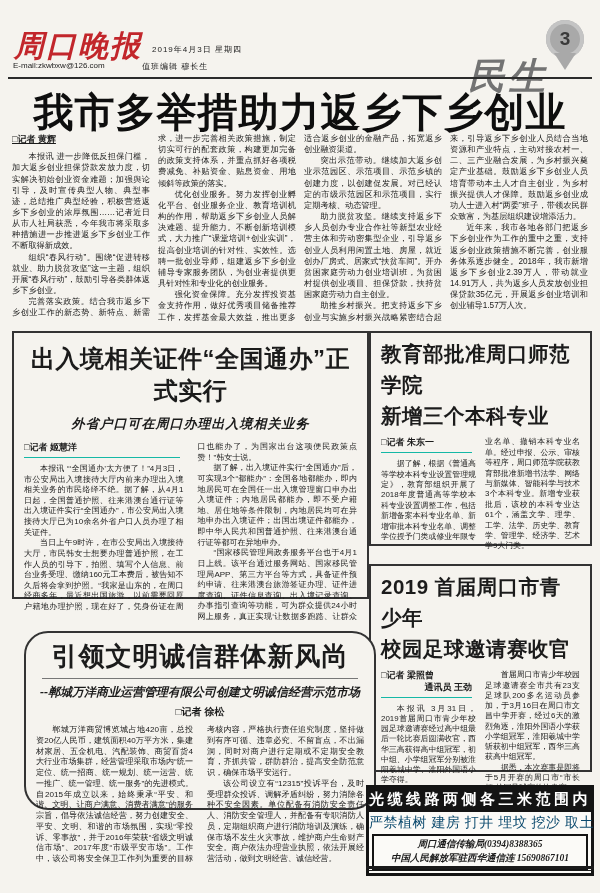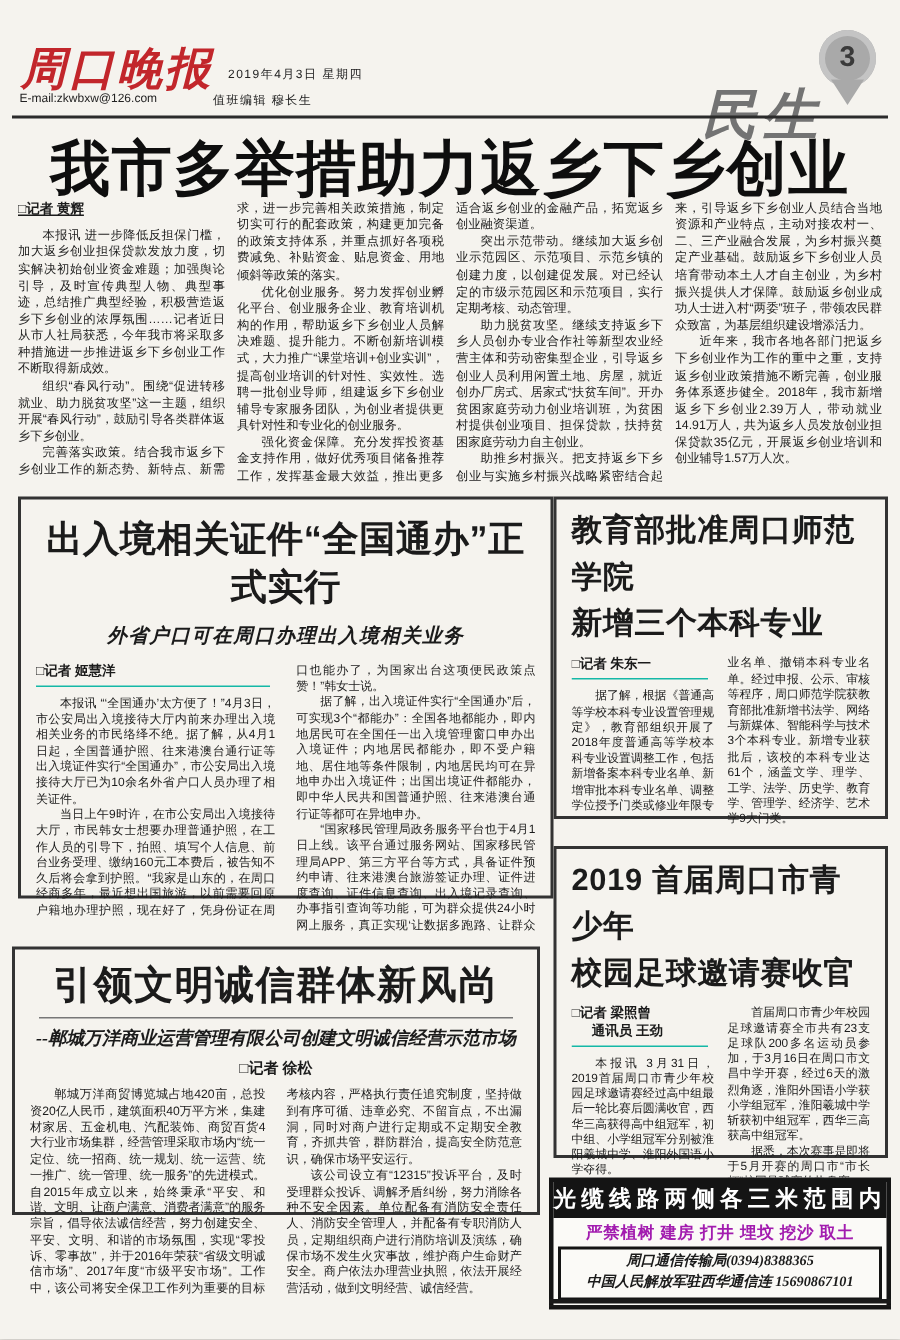--- a/index.html
+++ b/index.html
@@ -40,35 +40,35 @@
     font-size:13px;text-align:center;margin-top:8px;letter-spacing:1px;}
   .box-a .abody{margin-top:9px;height:186px;overflow:hidden;column-count:2;column-gap:14px;
     font-size:8px;line-height:1.33;}
   .box-b{left:369px;top:331px;width:223px;height:215px;padding:6px 10px;}
   .btitle{font-size:20.5px;font-weight:bold;line-height:1.5;letter-spacing:0.5px;}
   .box-b .bbody{margin-top:6px;height:118px;overflow:hidden;column-count:2;column-gap:9px;
     font-size:7.9px;line-height:1.32;}
   .box-c{left:369px;top:564px;width:223px;height:208px;padding:6px 10px;}
   .box-c .cbody{margin-top:6px;height:126px;overflow:hidden;column-count:2;column-gap:9px;
     font-size:7.9px;line-height:1.3;}
-  .byline2{font-size:9px;font-weight:bold;text-indent:1.5em;}
-  .box-d{left:8px;top:631px;width:352px;height:179px;padding:6px 10px;}
+  .byline2{font-size:9px;font-weight:bold;text-indent:1.5em;text-align:right;}
+  .box-d{left:24px;top:631px;width:352px;height:179px;padding:6px 10px;border-radius:24px;}
   .box-d .dtitle{font-size:26px;font-weight:bold;text-align:center;letter-spacing:1px;}
   .d-rule{border:none;border-top:1px solid #777;margin:4px 6px 0 6px;}
   .box-d .dsub{font-family:"Liberation Serif",serif;font-style:italic;font-weight:bold;
     font-size:12px;text-align:center;margin-top:5px;}
   .box-d .dby{font-size:10px;font-weight:bold;text-align:center;margin-top:4px;}
   .box-d .dbody{margin-top:6px;height:152px;overflow:hidden;column-count:2;column-gap:14px;
     font-size:8.1px;line-height:1.33;}
   
   .banner{position:absolute;left:366px;top:785px;width:228px;border:3px solid #141414;
     background:#fbfaf7;box-sizing:border-box;}
   .banner-line1{background:#141414;color:#fff;font-size:15px;font-weight:bold;
     text-align:center;letter-spacing:3.5px;padding:2px 0 3px 0;white-space:nowrap;}
-  .banner-line2{color:#a21caf;font-size:11px;font-weight:bold;text-align:center;
+  .banner-line2{color:#0c4a6e;font-size:14px;font-weight:normal;text-align:center;
     letter-spacing:0.5px;padding:2px 0 1px 0;white-space:nowrap;}
   .banner-phones{border:2px solid #141414;margin:1px 3px 3px 3px;padding:2px 0;}
   .banner-phone{font-family:"Liberation Serif",serif;font-style:italic;font-weight:bold;
     font-size:9.5px;text-align:center;line-height:1.45;}
   .double-rule{position:absolute;left:366px;top:866px;width:228px;height:5px;
     border-top:3px solid #1a1a1a;border-bottom:1px solid #1a1a1a;box-sizing:border-box;}
 </style>
 </head>
 <body>
 

